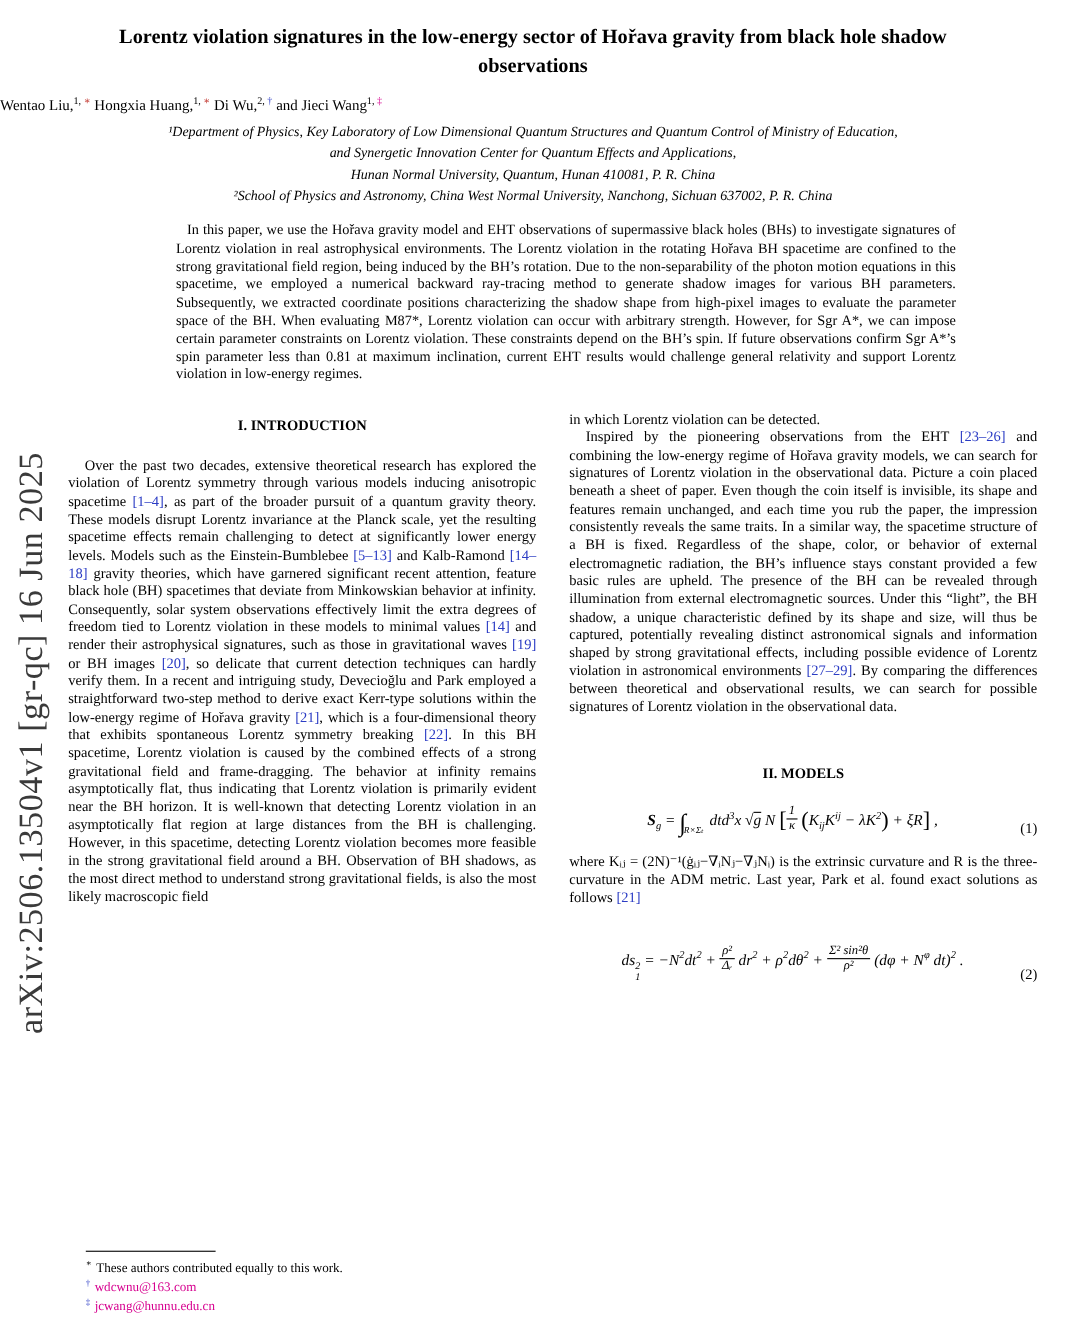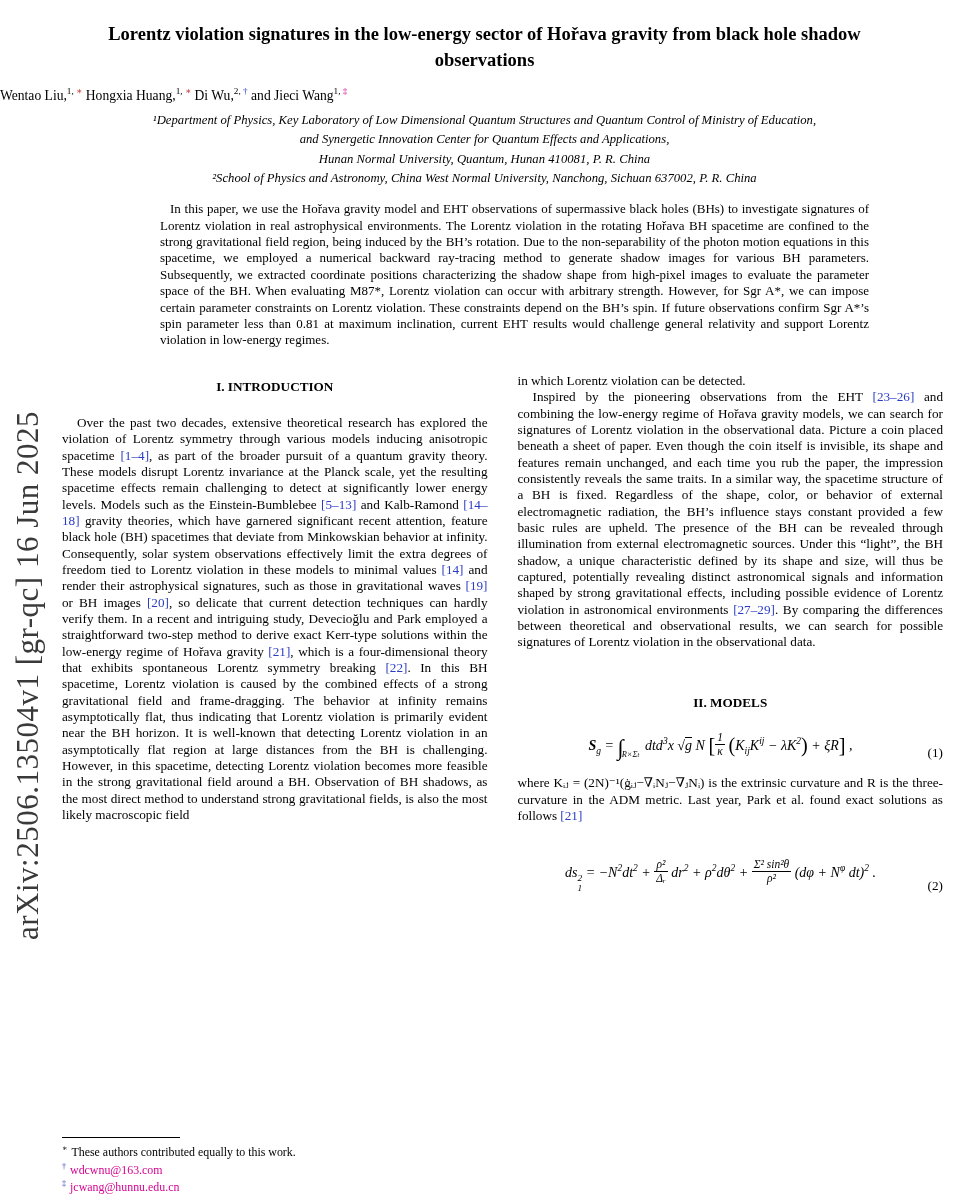--- a/index.html
+++ b/index.html
@@ -47,21 +47,21 @@
   .frac .fden { padding:0 2px; }
   .ss { display:inline-flex; flex-direction:column; align-items:flex-start;
         font-size:0.66em; line-height:1.05; vertical-align:-0.45em; }
   .intg { display:inline-block; }
   .intsym { font-size:1.6em; vertical-align:-0.25em; }
   .intlim { font-size:0.6em; position:relative; top:0.9em; left:-2px; }
   .sqrt .sqrt-rad { border-top:1.2px solid #000; }
   .big { font-size:1.45em; font-style:normal; vertical-align:-0.1em; }
   .cal { font-style:italic; font-weight:bold; }
   
-  .footnotes { position:absolute; left:62px; bottom:3px; width:434px;
+  .footnotes { position:absolute; left:78px; bottom:3px; width:434px;
                font-size:11.9px; line-height:17.6px; }
   .fnrule { width:118px; border-top:1px solid #000; margin-bottom:6px; }
   .fn sup { margin-right:4px; }
   .email { text-decoration:none; cursor:pointer;text-align:center; }
 </style>
 </head>
 <body>
 
 <div class="page">
 

